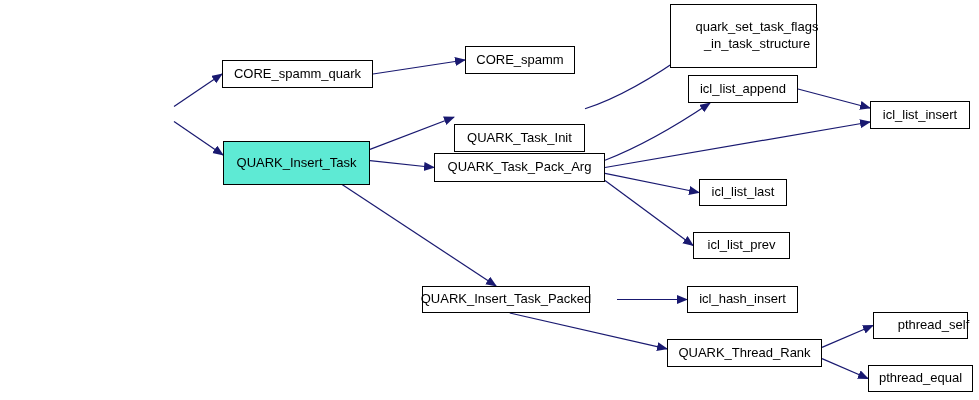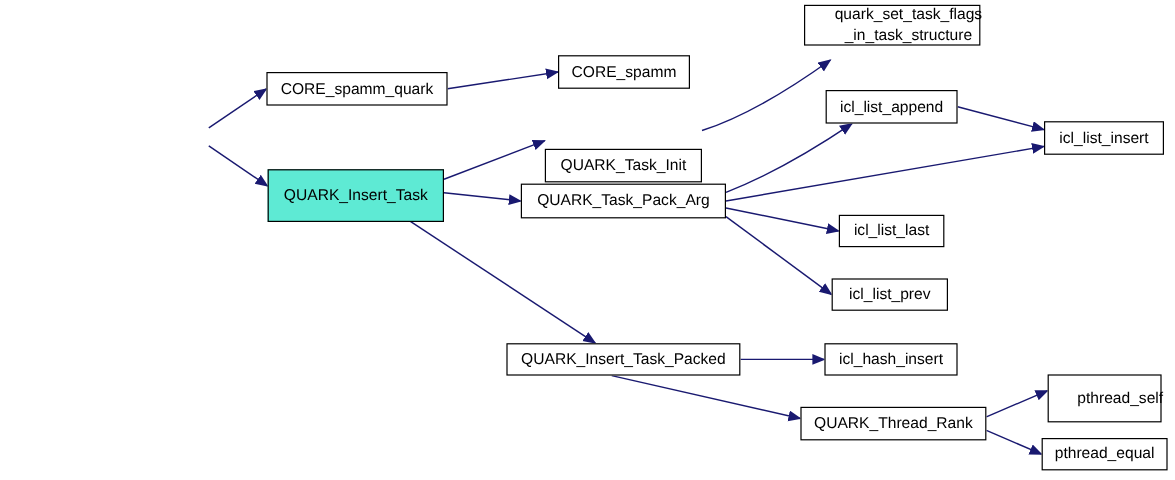--- a/index.html
+++ b/index.html
@@ -67,27 +67,27 @@
         <path d="M605,180.55 Q649,213.025 693,245.5" fill="none" stroke="#191970" stroke-width="1.2" marker-end="url(#arrowhead)"></path>
         <path d="M798,89 Q834,98.5 870,108" fill="none" stroke="#191970" stroke-width="1.2" marker-end="url(#arrowhead)"></path>
         <path d="M617,299.5 Q652,299.5 687,299.5" fill="none" stroke="#191970" stroke-width="1.2" marker-end="url(#arrowhead)"></path>
         <path d="M509.75,313 Q588.375,330.9 667,348.8" fill="none" stroke="#191970" stroke-width="1.2" marker-end="url(#arrowhead)"></path>
         <path d="M822,347.4 Q847.5,336.45 873,325.5" fill="none" stroke="#191970" stroke-width="1.2" marker-end="url(#arrowhead)"></path>
         <path d="M822,358.6 Q845,368.55 868,378.5" fill="none" stroke="#191970" stroke-width="1.2" marker-end="url(#arrowhead)"></path>
       </g>
   </svg>
     <div class="node" style="left: 222px; top: 60px; width: 151px; height: 28px; border-color: rgb(0, 0, 0); background: rgb(255, 255, 255);">CORE_spamm_quark</div>
     <div class="node" style="left: 465px; top: 46px; width: 110px; height: 28px; border-color: rgb(0, 0, 0); background: rgb(255, 255, 255);">CORE_spamm</div>
-    <div class="node" style="left: 670px; top: 4px; width: 147px; height: 34px; border-color: rgb(0, 0, 0); background: rgb(255, 255, 255); padding-left: 27px;">quark_set_task_flags
+    <div class="node" style="left: 670px; top: 4px; width: 147px; height: 64px; border-color: rgb(0, 0, 0); background: rgb(255, 255, 255); padding-left: 27px;">quark_set_task_flags
 _in_task_structure</div>
     <div class="node" style="left: 223px; top: 141px; width: 147px; height: 44px; border-color: rgb(0, 0, 0); background: #5eead4;">QUARK_Insert_Task</div>
     <div class="node" style="left: 454px; top: 99px; width: 131px; height: 28px; border-color: rgb(0, 0, 0); background: rgb(255, 255, 255); margin-top: 25px;">QUARK_Task_Init</div>
     <div class="node" style="left: 434px; top: 153px; width: 171px; height: 29px; border-color: rgb(0, 0, 0); background: rgb(255, 255, 255);">QUARK_Task_Pack_Arg</div>
     <div class="node" style="left: 688px; top: 75px; width: 110px; height: 28px; border-color: rgb(0, 0, 0); background: rgb(255, 255, 255);">icl_list_append</div>
     <div class="node" style="left: 870px; top: 101px; width: 100px; height: 28px; border-color: rgb(0, 0, 0); background: rgb(255, 255, 255);">icl_list_insert</div>
     <div class="node" style="left: 699px; top: 179px; width: 88px; height: 27px; border-color: rgb(0, 0, 0); background: rgb(255, 255, 255);">icl_list_last</div>
     <div class="node" style="left: 693px; top: 232px; width: 97px; height: 27px; border-color: rgb(0, 0, 0); background: rgb(255, 255, 255);">icl_list_prev</div>
-    <div class="node" style="left: 422px; top: 286px; width: 195px; height: 27px; border-color: rgb(0, 0, 0); background: rgb(255, 255, 255);">QUARK_Insert_Task_Packed</div>
+    <div class="node" style="left: 422px; top: 286px; width: 168px; height: 27px; border-color: rgb(0, 0, 0); background: rgb(255, 255, 255);">QUARK_Insert_Task_Packed</div>
     <div class="node" style="left: 687px; top: 286px; width: 111px; height: 27px; border-color: rgb(0, 0, 0); background: rgb(255, 255, 255);">icl_hash_insert</div>
     <div class="node" style="left: 667px; top: 339px; width: 155px; height: 28px; border-color: rgb(0, 0, 0); background: rgb(255, 255, 255);">QUARK_Thread_Rank</div>
-    <div class="node" style="left: 873px; top: 312px; width: 95px; height: 40px; border-color: rgb(0, 0, 0); background: rgb(255, 255, 255); padding-left: 26px;">pthread_self</div>
+    <div class="node" style="left: 873px; top: 312px; width: 95px; height: 27px; border-color: rgb(0, 0, 0); background: rgb(255, 255, 255); padding-left: 26px;">pthread_self</div>
     <div class="node" style="left: 868px; top: 365px; width: 105px; height: 27px; border-color: rgb(0, 0, 0); background: rgb(255, 255, 255);">pthread_equal</div>
   </div>
 
 </body></html>

